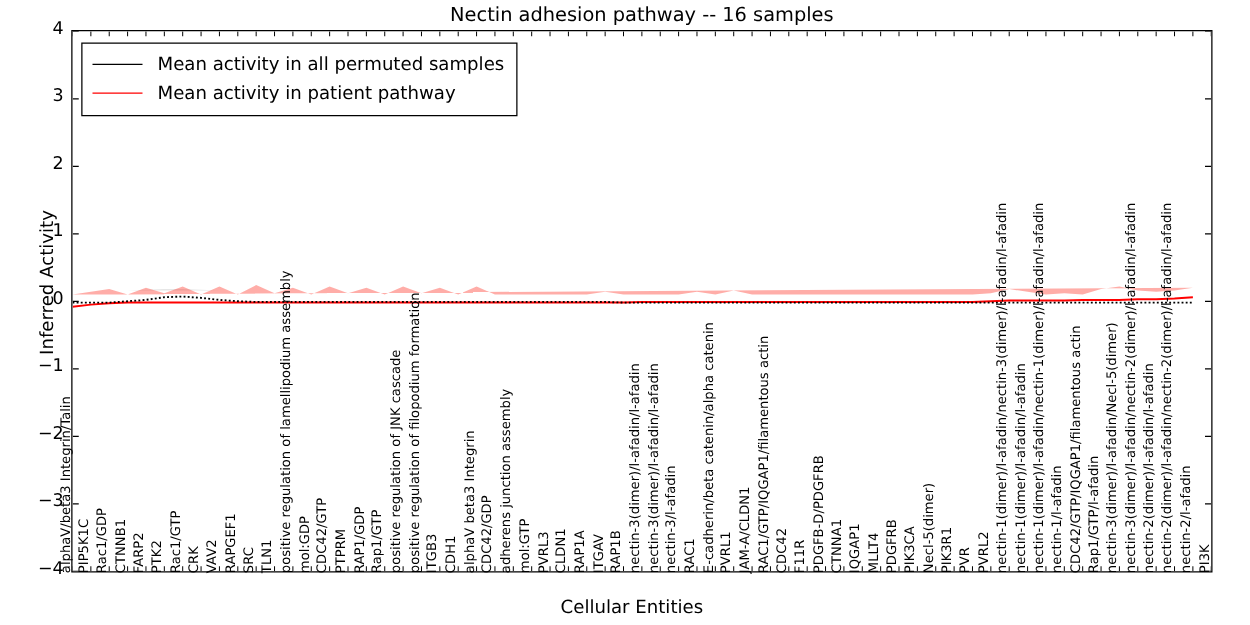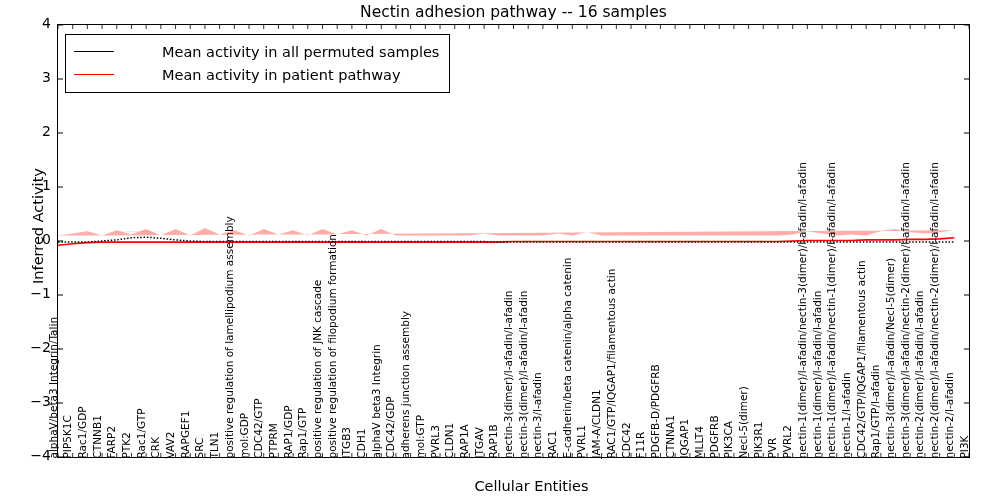--- a/index.html
+++ b/index.html
@@ -32,21 +32,21 @@
     font-size:14.5px; color:#000;
   }
   .ytick{
     position:absolute; right:1000px;
     width:40px; text-align:right;
     font-size:14px; color:#000; line-height:1;
   }
 
   
   #xlabel{
-    position:absolute; left:75px; top:478px; width:913px;
+    position:absolute; left:49px; top:478px; width:913px;
     text-align:center; font-size:14.5px; color:#000;
   }
 
   
   #xcats{position:absolute;left:57px;top:0;width:913px;height:500px;pointer-events:none;}
   .xcat{
     position:absolute;
     bottom:0;
     transform-origin:left bottom;
     transform:rotate(-90deg) translateY(4.5px);
@@ -57,21 +57,21 @@
   }
 
   
   #legend{
     position:absolute; left:65px; top:34px;
     background:#fff; border:1px solid #000;
     padding:5px 10px 6px 8px;
     font-size:14.5px; color:#000;
     z-index:6;
   }
-  .legend-row{display:flex;align-items:center;height:23px;gap:36px;}
+  .legend-row{display:flex;align-items:center;height:23px;}
   .legend-line{display:inline-block;width:40px;height:0;border-top:1.4px solid #000;margin-right:12px;}
   .legend-line.red{border-top-color:#ff0000;}
   .legend-text{white-space:nowrap;}
 
   svg{display:block;}
 </style>
 </head>
 <body>
 
 <div id="fig">

